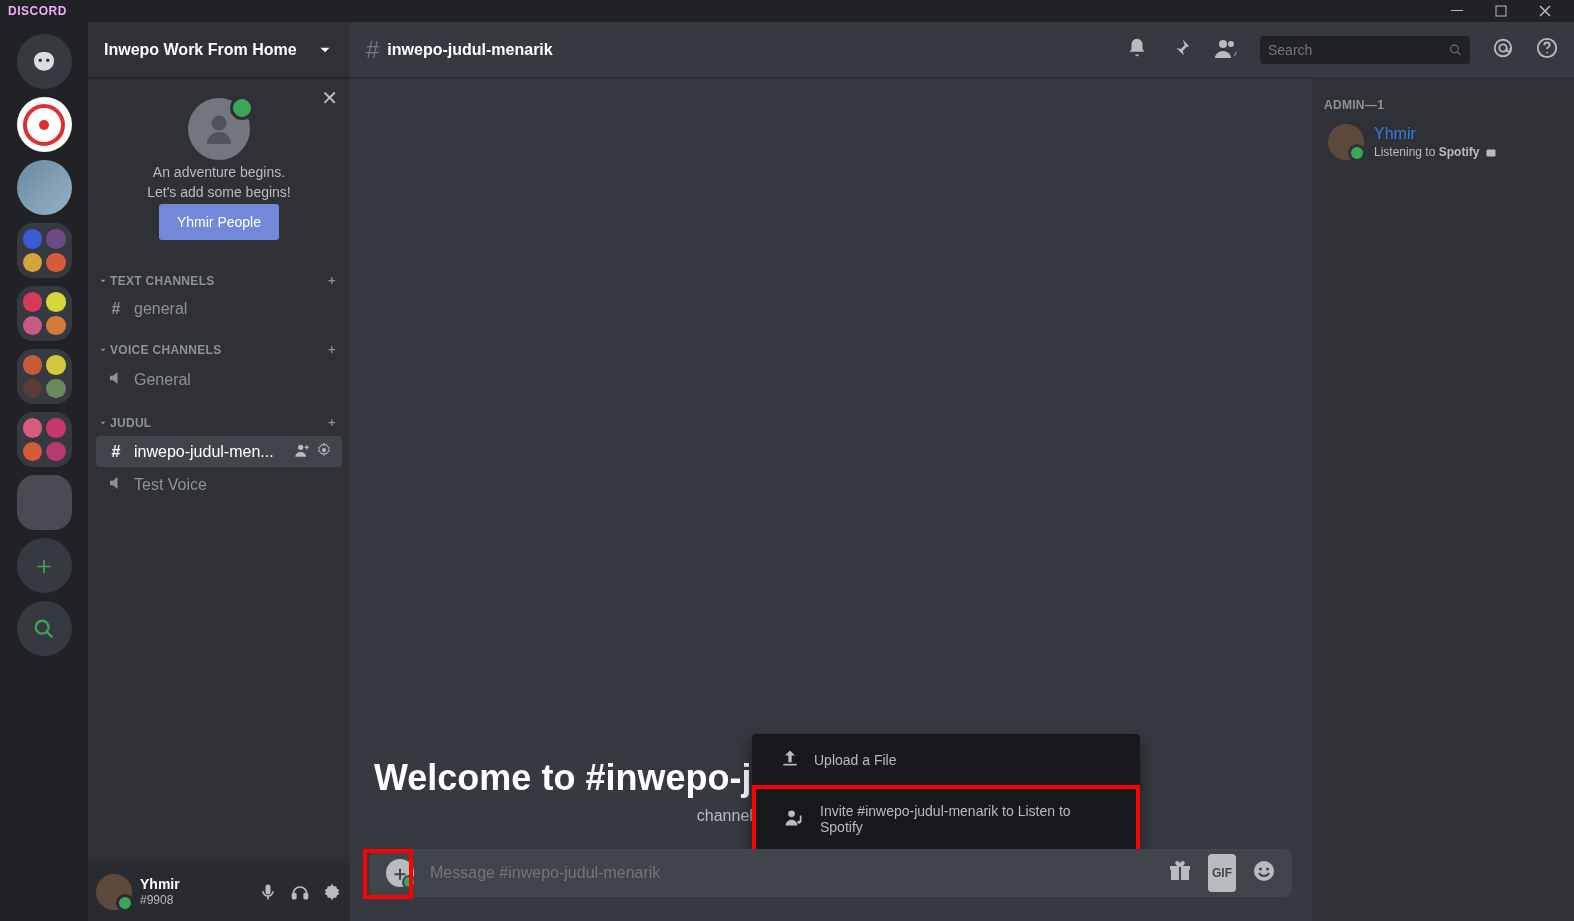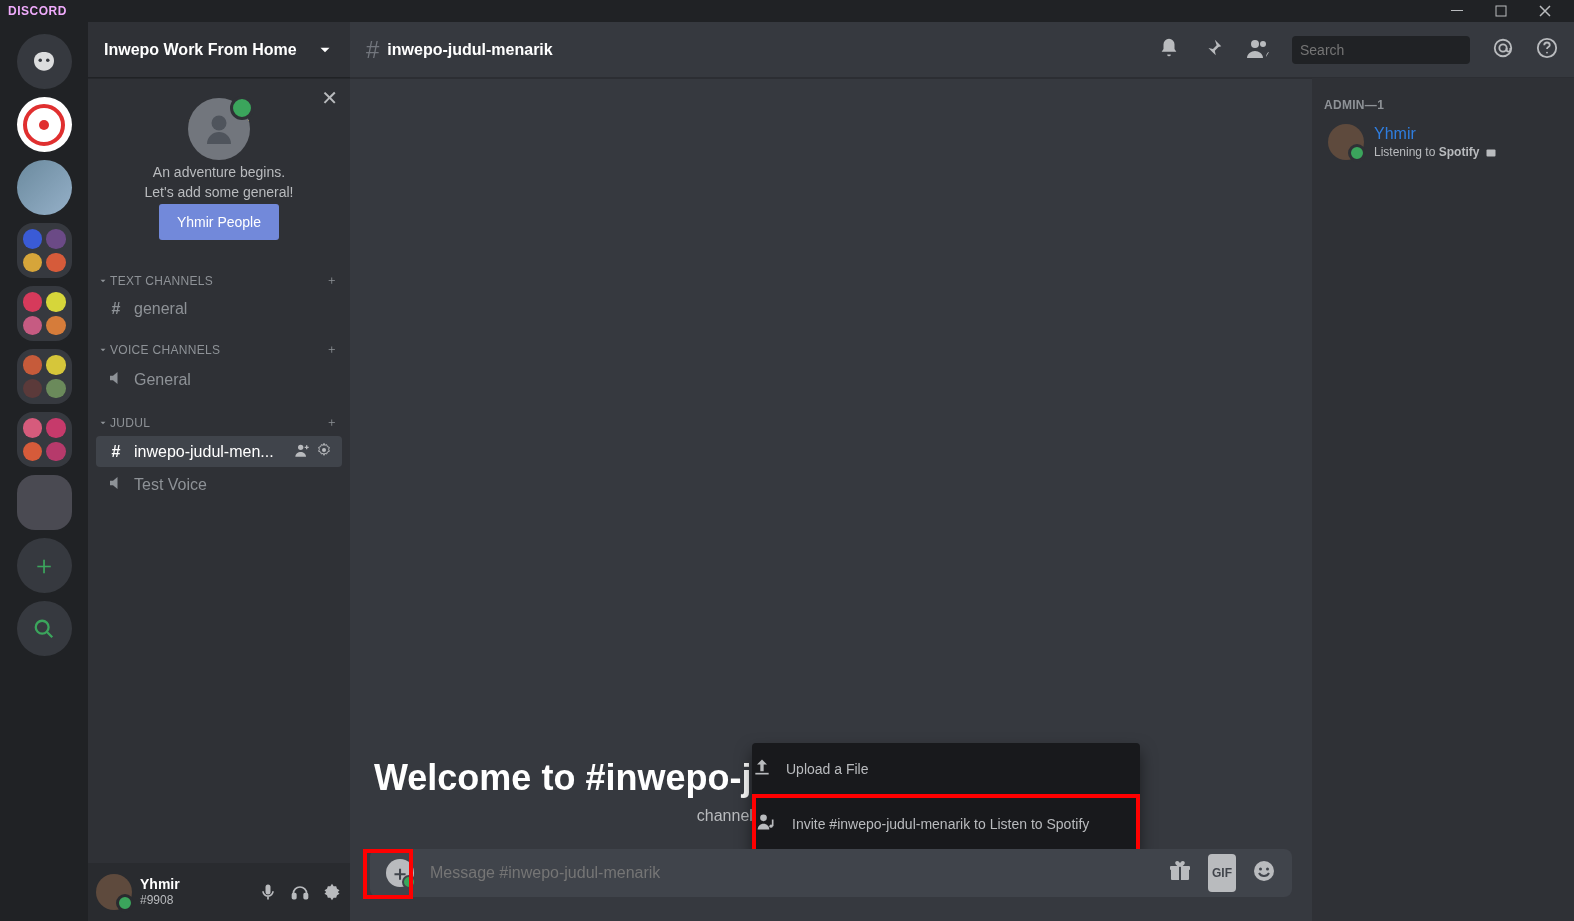--- a/index.html
+++ b/index.html
@@ -30,21 +30,21 @@
 
 .channels { flex: 1; overflow-y: auto; }
 .invite-card { padding: 16px; text-align: center; color: #b9bbbe; position: relative; }
 .invite-close { position:absolute; top:8px; right:12px; color:#b9bbbe; font-size:20px; }
 .invite-avatar { width: 62px; height: 62px; border-radius: 50%; background: #72767d; margin: 4px auto 14px; position: relative; display:flex; align-items:center; justify-content:center; }
 .invite-avatar::after { content:""; position:absolute; top:-2px; right:-4px; width:18px; height:18px; border-radius:50%; background:#3ba55c; border:3px solid #2f3136; }
 .invite-sparkles { display:flex; justify-content:center; gap:40px; font-size:8px; color:#ffd862; margin-top:-58px; margin-bottom:38px; }
 .invite-text { font-size: 14px; line-height: 1.4; margin-bottom: 2px; }
 .invite-btn { background: #7289da; color: #fff; border: none; padding: 10px 18px; border-radius: 3px; font-size: 14px; font-weight: 500; }
 
-.cat-header { display:flex; align-items:center; justify-content:space-between; padding: 16px 12px 4px 10px; color:#8e9297; font-size:12px; font-weight:400; letter-spacing:0.3px; text-transform:uppercase; }
+.cat-header { display:flex; align-items:center; justify-content:space-between; padding: 16px 12px 4px 10px; color:#8e9297; font-size:12px; font-weight:700; letter-spacing:0.3px; text-transform:uppercase; }
 .cat-header .cat-left { display:flex; align-items:center; gap:2px; }
 .channel { display:flex; align-items:center; gap:8px; padding: 6px 10px; margin: 1px 8px; border-radius:4px; color:#8e9297; font-size:16px; }
 .channel.selected { background:#40444b; color:#fff; }
 .ch-icon { width:20px; text-align:center; font-weight:600; }
 .ch-actions { margin-left:auto; display:flex; gap:6px; color:#b9bbbe; font-size:14px; }
 
 .user-panel { height:58px; background:#292b2f; display:flex; align-items:center; padding:0 8px; gap:8px; }
 .user-avatar { width:36px; height:36px; border-radius:50%; background:#5e4a3d; display:flex; align-items:center; justify-content:center; position:relative; }
 .user-avatar::after { content:""; position:absolute; bottom:-2px; right:-2px; width:12px; height:12px; border-radius:50%; background:#3ba55c; border:3px solid #292b2f; }
 .user-info { flex:1; line-height:1.2; }
@@ -52,31 +52,31 @@
 .user-tag { font-size:12px; color:#b9bbbe; }
 .user-ctrl { display:flex; gap:12px; color:#b9bbbe; }
 .ui-btn { width:20px; height:20px; display:flex; align-items:center; justify-content:center; }
 
 .main { flex:1; display:flex; flex-direction:column; background:#36393f; }
 .chat-header { height:56px; display:flex; align-items:center; padding:0 16px; border-bottom:1px solid #2c2e33; box-shadow:0 1px 0 rgba(4,4,5,0.2); }
 .chat-title { display:flex; align-items:center; gap:8px; color:#fff; font-weight:600; font-size:16px; }
 .chat-title .hash { color:#72767d; font-size:24px; font-weight:400; }
 .header-spacer { flex:1; }
 .header-icons { display:flex; align-items:center; gap:22px; color:#b9bbbe; }
-.search-box { width:178px; height:28px; background:#202225; border-radius:4px; display:flex; align-items:center; padding:0 8px; font-size:14px; color:#72767d; }
+.search-box { width:210px; height:28px; background:#202225; border-radius:4px; display:flex; align-items:center; padding:0 8px; font-size:14px; color:#72767d; }
 .search-box input { background:none; border:none; outline:none; color:#dcddde; flex:1; font-size:14px; }
 
 .chat-body { flex:1; display:flex; }
 .messages { flex:1; display:flex; flex-direction:column; position:relative; }
 .welcome { margin-top:auto; padding:0 24px 24px; }
 .welcome-title { font-size:36px; font-weight:700; color:#fff; margin-bottom:8px; }
 .welcome-sub { font-size:16px; color:#b9bbbe; }
 
 .popup { position:absolute; left:402px; bottom:68px; width:388px; background:#18191c; border-radius:4px; box-shadow:0 8px 16px rgba(0,0,0,0.5); overflow:hidden; }
-.popup-item { display:flex; align-items:center; gap:14px; padding:14px 0; color:#b9bbbe; font-size:14px; font-weight:500; }
+.popup-item { display:flex; align-items:center; gap:14px; padding:14px 28px; color:#b9bbbe; font-size:14px; font-weight:500; }
 .red-box { border:4px solid #ff0000;gap:16px; }
 
 .chat-input-wrap { padding:0 20px 24px; }
 .chat-input { background:#40444b; border-radius:8px; display:flex; align-items:center; padding:0 16px; height:48px; gap:16px; }
 .attach-btn { width:28px; height:28px; border-radius:50%; background:#b9bbbe; color:#40444b; display:flex; align-items:center; justify-content:center; font-size:20px; font-weight:700; position:relative; }
 .attach-btn::after { content:""; position:absolute; bottom:-2px; right:-2px; width:10px; height:10px; border-radius:50%; background:#3ba55c; border:2px solid #40444b; }
 .chat-input input { flex:1; background:none; border:none; outline:none; color:#dcddde; font-size:16px; }
 .input-actions { display:flex; gap:16px; align-items:center; color:#b9bbbe; }
 .gif-badge { background:#b9bbbe; color:#40444b; font-size:12px; font-weight:800; border-radius:4px; padding:12px 4px; }
 
@@ -178,21 +178,21 @@
               <circle cx="12" cy="8" r="5"></circle>
               <path d="M4 22c0-5 4-8 8-8s8 3 8 8"></path>
             </svg>
         </div>
         <div class="invite-sparkles">
             <span>✦ ·</span>
             <span>○ ·</span>
           </div>
         <div class="invite-text">
           <span>An adventure begins.</span><br>
-          <span>Let's add some general!</span>
+          <span>Let's add some begins!</span>
         </div>
         <button class="invite-btn">Yhmir People</button>
       </div>
 
       <div class="cat-header">
         <span class="cat-left">
             <svg width="10" height="10" viewBox="0 0 24 24" fill="currentColor">
               <path d="M6 9l6 6 6-6"></path>
             </svg>
             <span>TEXT CHANNELS</span>

